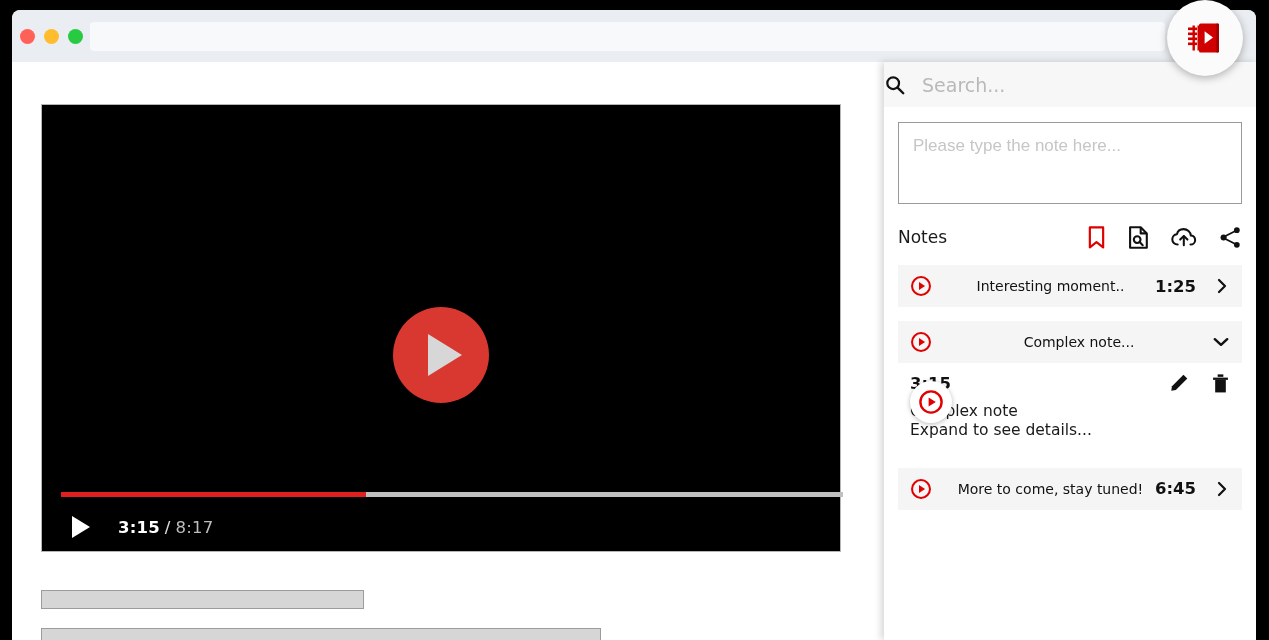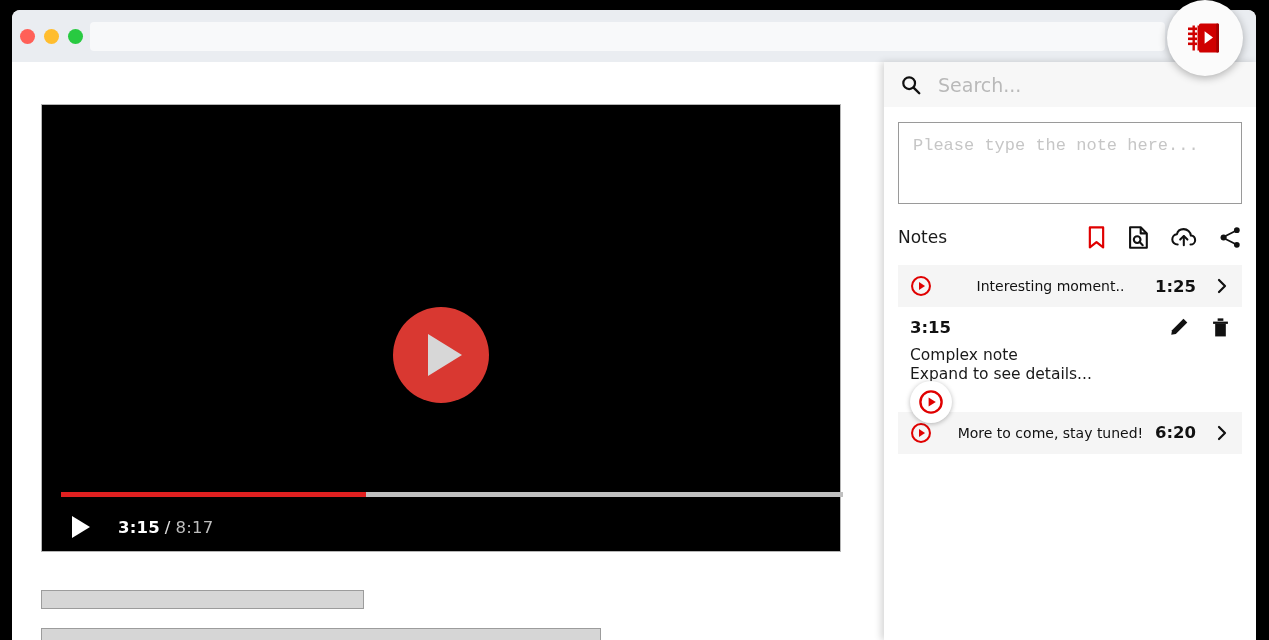--- a/index.html
+++ b/index.html
@@ -171,21 +171,20 @@
     background: #ffffff;
     box-shadow: -3px 0 7px rgba(0,0,0,0.16);
     z-index: 5;
   }
 
   .search-row {
     height: 45px;
     background: #f7f7f7;
     display: flex;
     align-items: center;
-    padding-left: 16px;
     box-sizing: border-box;
   }
   .search-icon { margin-right: 14px; display: flex; }
   .search-input {
     border: none;
     background: transparent;
     outline: none;
     font-family: "DejaVu Sans", "Liberation Sans", sans-serif;
     font-size: 19px;
     color: #8f8f8f;
@@ -201,21 +200,21 @@
     background: #ffffff;
   }
   .note-input {
     width: 100%;
     height: 100%;
     border: none;
     outline: none;
     resize: none;
     box-sizing: border-box;
     padding: 13px 14px;
-    font-family: Liberation Mono, monospace;
+    font-family: Liberation Sans, sans-serif;
     font-size: 17px;
     color: #777;
     background: transparent;
   }
   .note-input::placeholder { color: #c6c6c6; }
 
   .notes-header {
     display: flex;
     align-items: center;
     margin: 16px 14px 0 14px;
@@ -434,20 +433,34 @@
                 <svg width="22" height="22" viewBox="0 0 26 26">
                   <circle cx="13" cy="13" r="10.6" fill="none" stroke="#e00000" stroke-width="2.4"></circle>
                   <path d="M10.6 8.4l7.2 4.6-7.2 4.6z" fill="#e00000"></path>
                 </svg>
               </span>
               <span class="row-title">Interesting moment..</span>
               <span class="row-time">1:25</span>
               <span class="row-chev">
                 <svg width="16" height="16" viewBox="0 0 16 16">
                   <path d="M5 2l6 6-6 6" fill="none" stroke="#111" stroke-width="2.2" stroke-linecap="round" stroke-linejoin="round"></path>
+                </svg>
+              </span>
+            </div>
+            <div class="note-row">
+              <span class="row-play">
+                <svg width="22" height="22" viewBox="0 0 26 26">
+                  <circle cx="13" cy="13" r="10.6" fill="none" stroke="#e00000" stroke-width="2.4"></circle>
+                  <path d="M10.6 8.4l7.2 4.6-7.2 4.6z" fill="#e00000"></path>
+                </svg>
+              </span>
+              <span class="row-title">Complex note...</span>
+              <span class="row-chev">
+                <svg width="18" height="18" viewBox="0 0 16 16">
+                  <path d="M2.5 5.5l5.5 5 5.5-5" fill="none" stroke="#111" stroke-width="2.2" stroke-linecap="round" stroke-linejoin="round"></path>
                 </svg>
               </span>
             </div>
             <div class="note-detail">
               <div class="detail-top">
                 <span class="detail-time">3:15</span>
                 <span class="detail-tools">
                   <span class="act">
                     <svg width="21" height="21" viewBox="0 0 22 22">
                       <path d="M16.2 1.8l4 4-12 12-4.8.8.8-4.8z" fill="#111"></path>
@@ -466,21 +479,21 @@
 Expand to see details...</div>
             </div>
             <div class="note-row">
               <span class="row-play">
                 <svg width="22" height="22" viewBox="0 0 26 26">
                   <circle cx="13" cy="13" r="10.6" fill="none" stroke="#e00000" stroke-width="2.4"></circle>
                   <path d="M10.6 8.4l7.2 4.6-7.2 4.6z" fill="#e00000"></path>
                 </svg>
               </span>
               <span class="row-title">More to come, stay tuned!</span>
-              <span class="row-time">6:20</span>
+              <span class="row-time">6:45</span>
               <span class="row-chev">
                 <svg width="16" height="16" viewBox="0 0 16 16">
                   <path d="M5 2l6 6-6 6" fill="none" stroke="#111" stroke-width="2.2" stroke-linecap="round" stroke-linejoin="round"></path>
                 </svg>
               </span>
             </div>
           </div>
 
       </div>
 

